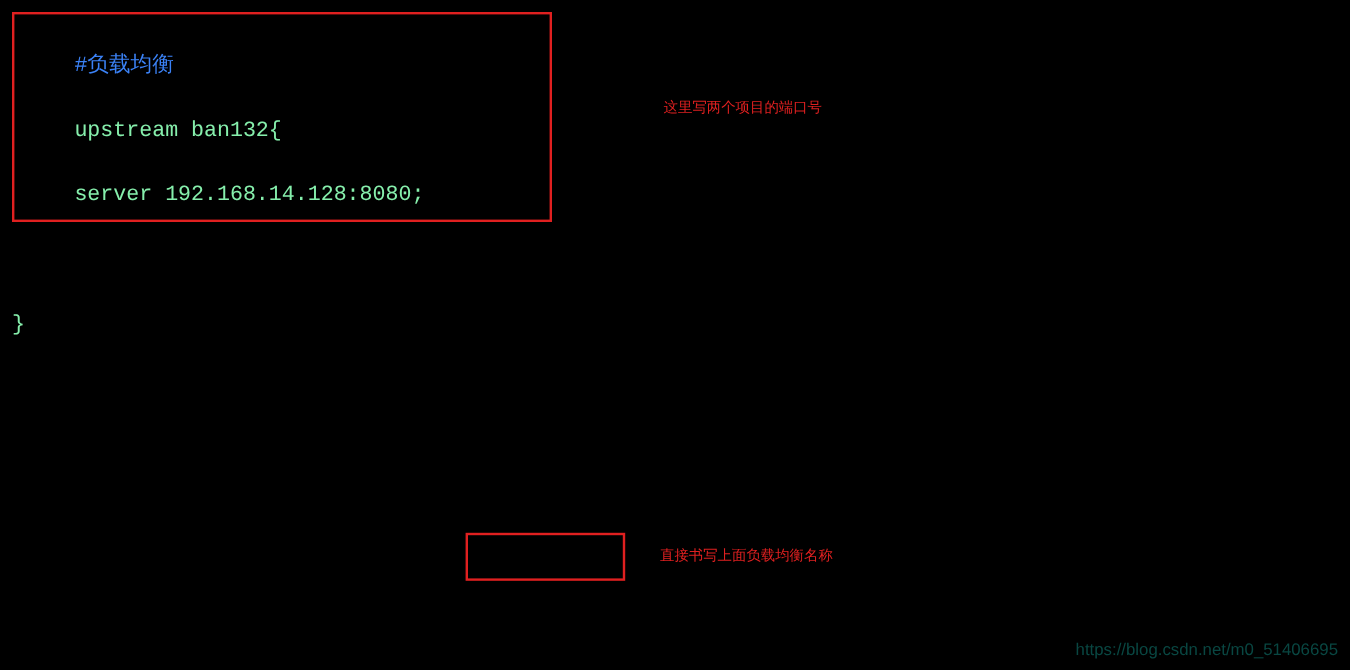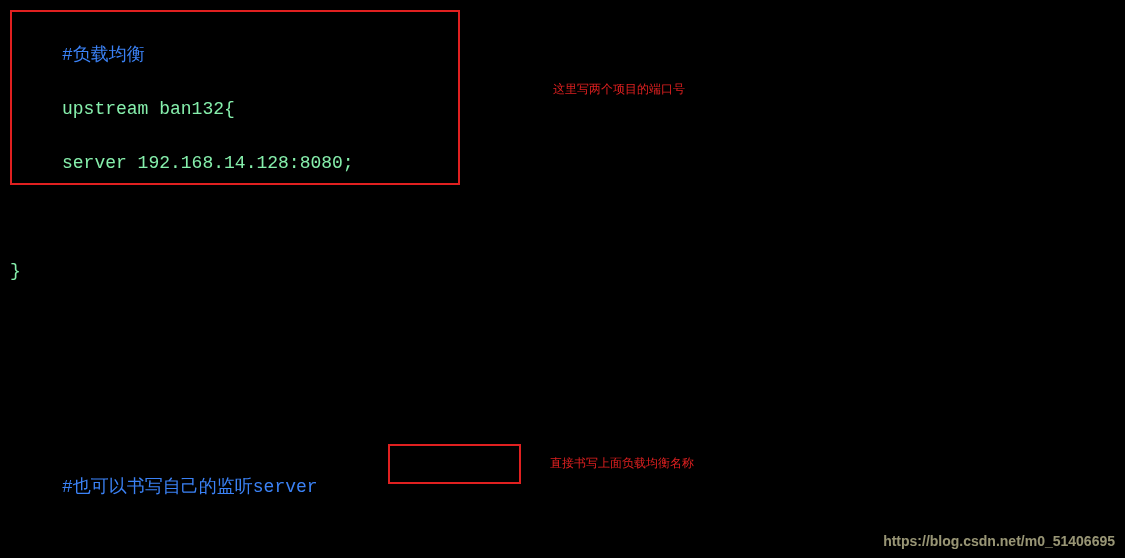--- a/index.html
+++ b/index.html
@@ -43,42 +43,40 @@
       left: 388px;
       width: 133px;
       height: 40px;
     }
     .anno1 { top: 80px; left: 553px; }
     .anno2 { top: 454px; left: 550px; }
     .watermark {
       position: absolute;
       bottom: 6px;
       right: 10px;
-      color: #fef9c3;
+      color: #0f766e;
       font-size: 14px;
       font-family: Arial, sans-serif;
       opacity: 0.6;
-      font-weight: bold;
     }
     .line { display: block; min-height: 27px; }
     .indent1 { padding-left: 52px; }
   </style>
 </head>
 <body>
 
 <div class="code-area">
 <span class="line indent1"><span class="comment">#负载均衡</span></span>
 <span class="line indent1"><span class="text-white">upstream ban132{</span></span>
 <span class="line indent1"><span class="text-white">server 192.168.14.128:8080;</span></span>
 <span class="line"></span>
 <span class="line"><span class="text-white">}</span></span>
 <span class="line"></span>
 <span class="line"></span>
 <span class="line"></span>
-<span class="line indent1"><span class="comment">#也可以书写自己的监听server</span></span>
 
 
 
 
 
 
 
 
 
 </div>

